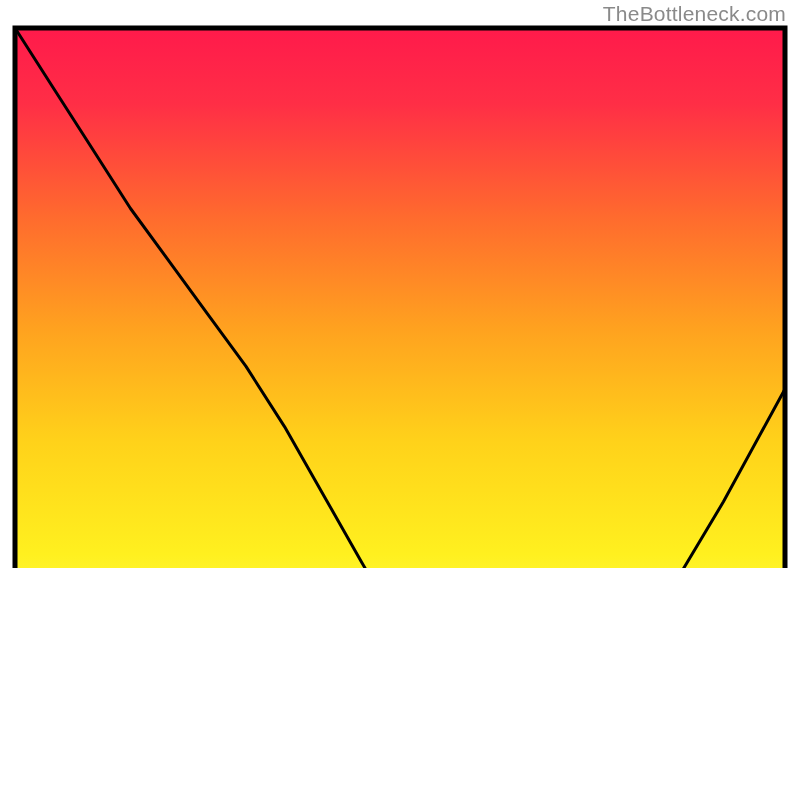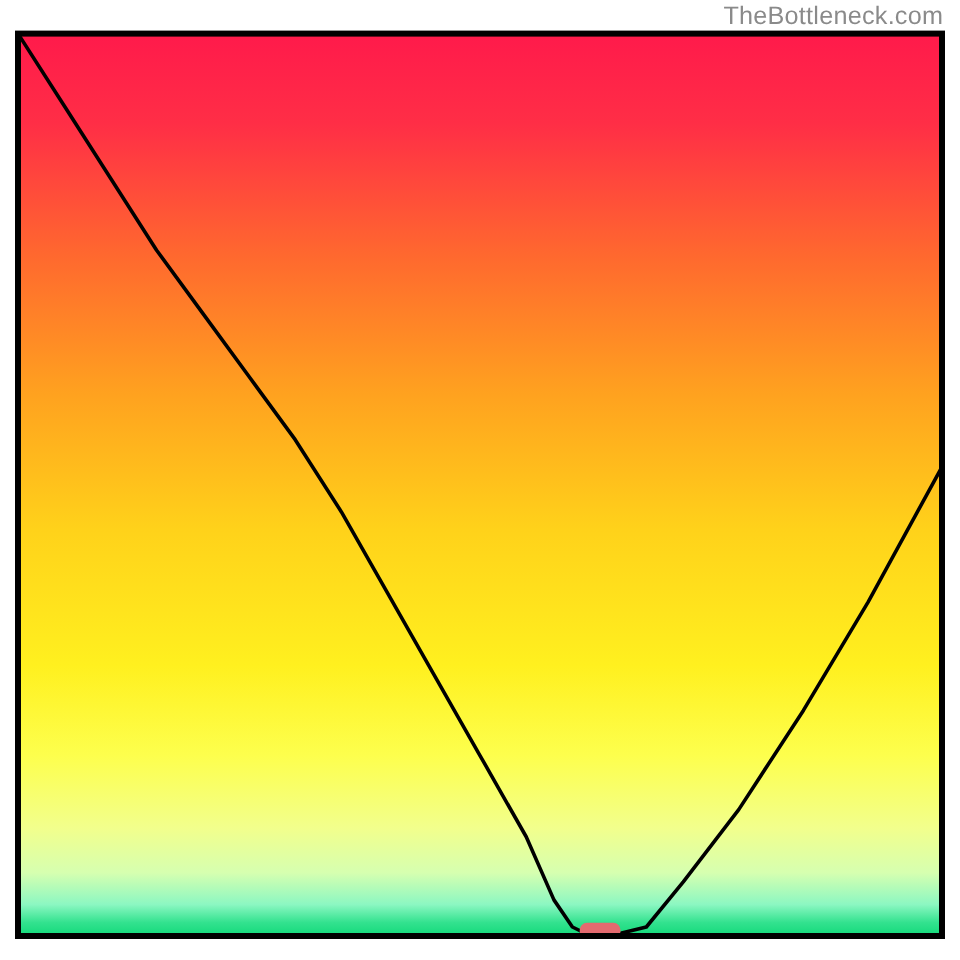--- a/index.html
+++ b/index.html
@@ -3,21 +3,21 @@
 <meta charset="utf-8">
 <style>
   body {
     margin: 0;
     padding: 0;
     background: #ffffff;
     font-family: Arial, Helvetica, sans-serif;
   }
   .wrap {
     width: 800px;
-    height: 800px;
+    height: 568px;
     position: relative;
   }
   .attribution {
     position: absolute;
     top: 2px;
     right: 14px;
     color: #8a8a8a;
     font-size: 21px;
     font-weight: 400;
     letter-spacing: 0.2px;

